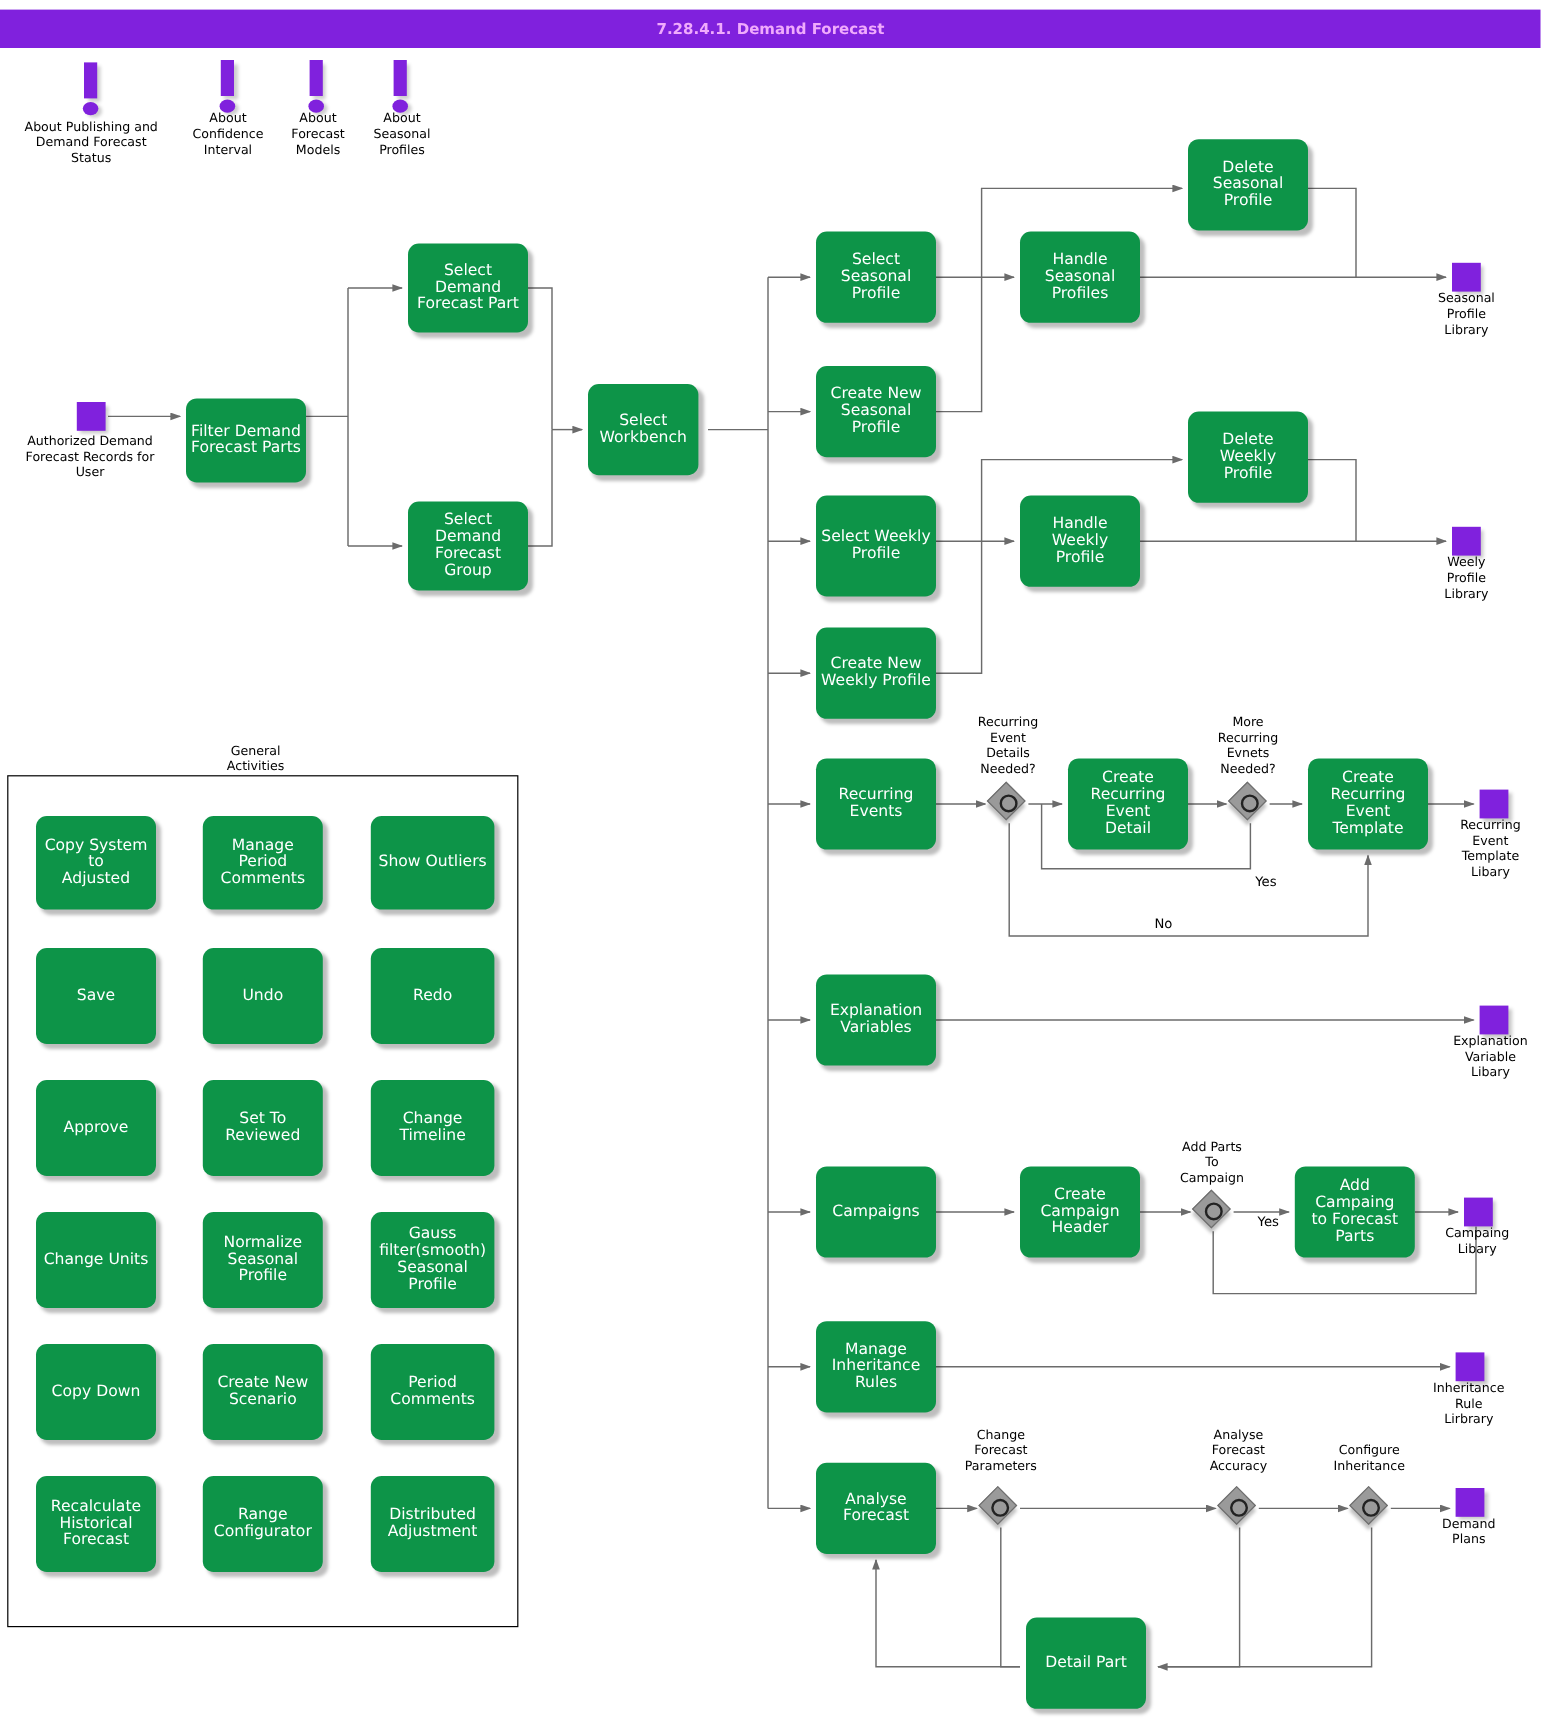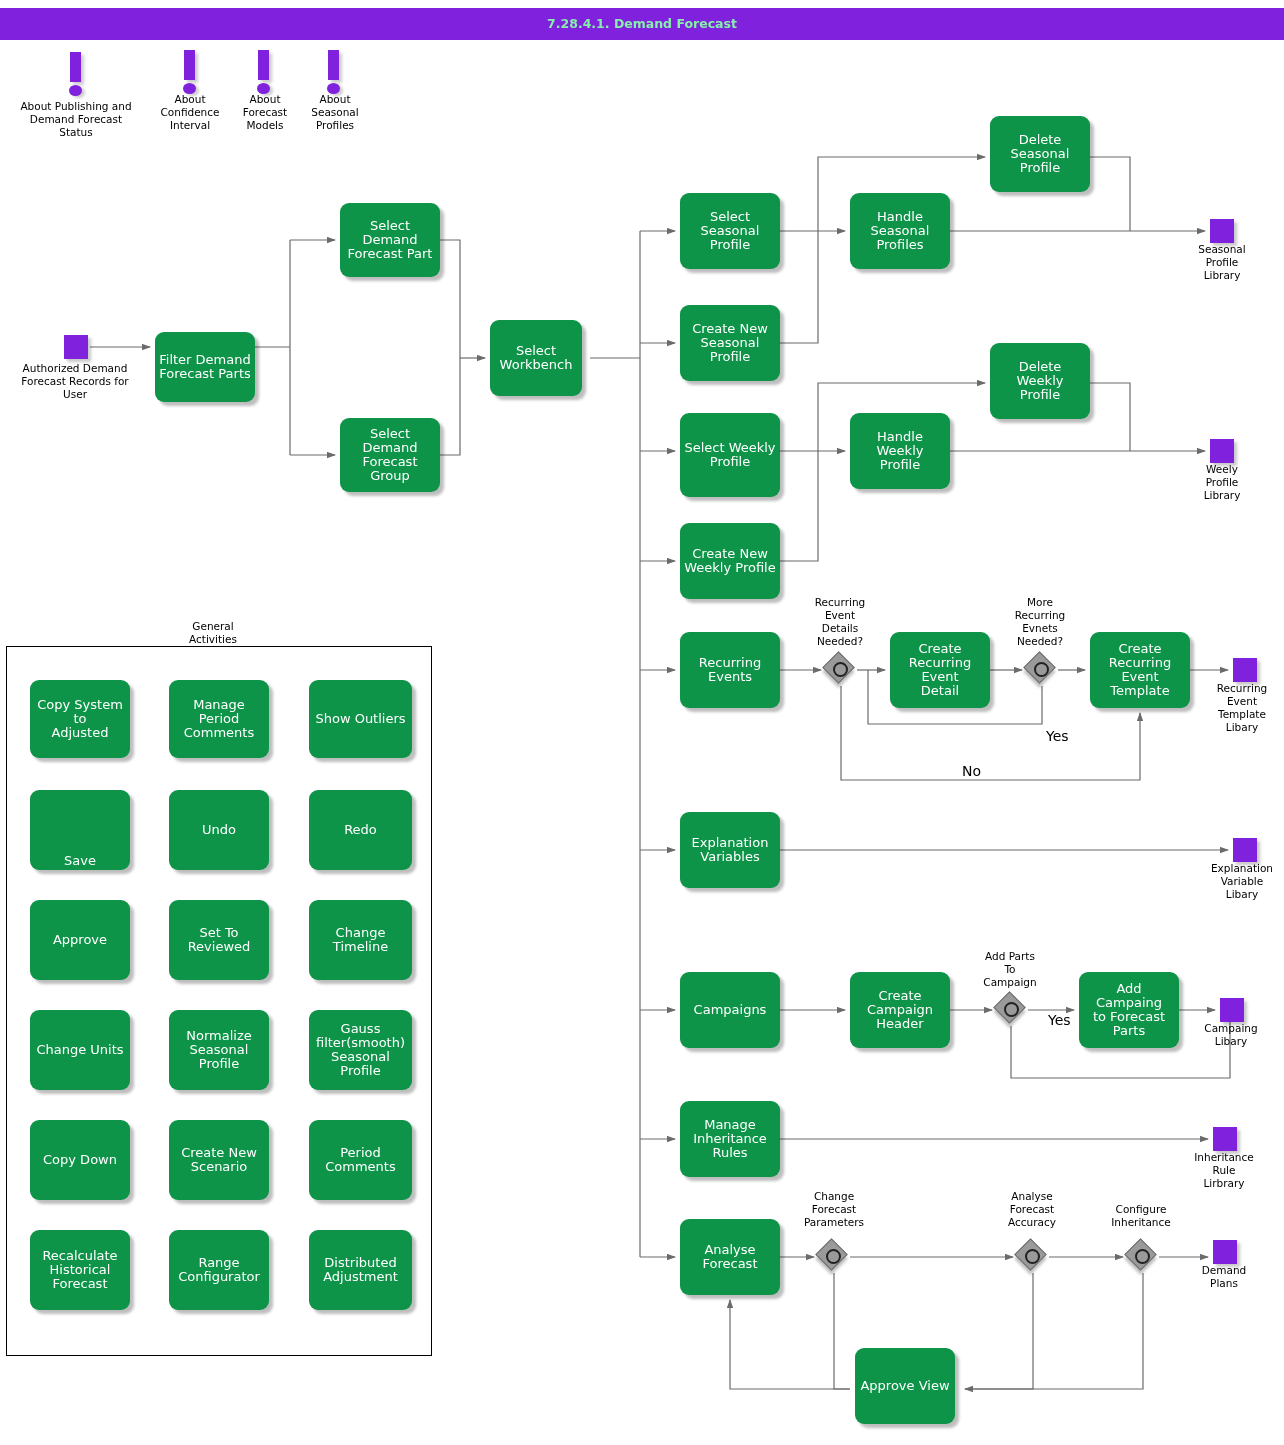--- a/index.html
+++ b/index.html
@@ -2,21 +2,21 @@
 <html><head>
 <meta charset="utf-8">
 <style>
   html,body{margin:0;padding:0;background:#ffffff;}
   body{font-family:"DejaVu Sans","Liberation Sans",sans-serif;}
   #page{position:relative;width:1284px;height:1445px;background:#fff;overflow:hidden;}
 
   
   .titlebar{position:absolute;left:0;top:8px;width:1284px;height:32px;background:#8021dd;}
   .titlebar .t{position:absolute;left:0;top:0;width:1284px;text-align:center;line-height:32px;
-    color:#86efac;font-size:12.5px;font-weight:bold;font-family:"DejaVu Sans","Liberation Sans",sans-serif;}
+    color:#f0abfc;font-size:12.5px;font-weight:bold;font-family:"DejaVu Sans","Liberation Sans",sans-serif;}
 
   
   #wires{position:absolute;left:0;top:0;width:1284px;height:1445px;}
 
   
   .act{position:absolute;background:#0d9448;border-radius:9px;color:#ffffff;
        box-shadow:4px 4px 3px rgba(0,0,0,0.26);
        display:flex;align-items:center;justify-content:center;text-align:center;
        font-size:13px;line-height:14px;padding:2px 4px;box-sizing:border-box;
        font-family:"DejaVu Sans","Liberation Sans",sans-serif;}
@@ -41,21 +41,21 @@
   .gw{position:absolute;width:30px;height:30px;}
   .gw .dia{position:absolute;left:1px;top:1px;width:21px;height:21px;background:#9a9a9a;
            border:1px solid #6e6e6e;transform:rotate(45deg);
            box-shadow:3px 3px 3px rgba(0,0,0,0.25);}
   .gw .ring{position:absolute;left:7px;top:7px;width:11px;height:11px;border-radius:50%;
             border:2px solid #222;background:#9a9a9a;}
   .gw-label{position:absolute;text-align:center;font-size:10.5px;line-height:13px;color:#000;
           font-family:"DejaVu Sans","Liberation Sans",sans-serif;}
 
   
-  .edge-label{position:absolute;font-size:14px;color:#000;
+  .edge-label{position:absolute;font-size:11px;color:#000;
           font-family:"DejaVu Sans","Liberation Sans",sans-serif;}
 
   
   .ga-box{position:absolute;border:1.4px solid #000;background:#fff;}
   .ga-title{position:absolute;text-align:center;font-size:10.5px;line-height:13px;color:#000;
           font-family:"DejaVu Sans","Liberation Sans",sans-serif;}
 </style>
 </head>
 <body>
 
@@ -230,21 +230,21 @@
       </div>
 
     <div class="act" style="left:680px;top:1101px;width:100px;height:76px;">
         <span>Manage<br>Inheritance<br>Rules</span>
       </div>
 
     <div class="act" style="left:680px;top:1219px;width:100px;height:76px;">
         <span>Analyse<br>Forecast</span>
       </div>
     <div class="act" style="left:855px;top:1348px;width:100px;height:76px;">
-        <span>Approve View</span>
+        <span>Detail Part</span>
       </div>
   </div>
 
   <div>
     <div class="gw" style="left:826px;top:655px;">
       <div class="dia"></div>
       <div class="ring"></div>
     </div>
     <div class="gw-label" style="left:793px;top:596px;width:94px;">Recurring<br>Event<br>Details<br>Needed?</div>
 
@@ -318,21 +318,21 @@
     <div class="act" style="left:30px;top:680px;width:100px;height:78px;">
         <span>Copy System to<br>Adjusted</span>
       </div>
     <div class="act" style="left:169px;top:680px;width:100px;height:78px;">
         <span>Manage Period<br>Comments</span>
       </div>
     <div class="act" style="left:309px;top:680px;width:103px;height:78px;">
         <span>Show Outliers</span>
       </div>
 
-    <div class="act" style="left:30px;top:790px;width:100px;height:80px;align-items:flex-end;">
+    <div class="act" style="left:30px;top:790px;width:100px;height:80px;">
         <span>Save</span>
       </div>
     <div class="act" style="left:169px;top:790px;width:100px;height:80px;">
         <span>Undo</span>
       </div>
     <div class="act" style="left:309px;top:790px;width:103px;height:80px;">
         <span>Redo</span>
       </div>
 
     <div class="act" style="left:30px;top:900px;width:100px;height:80px;">

